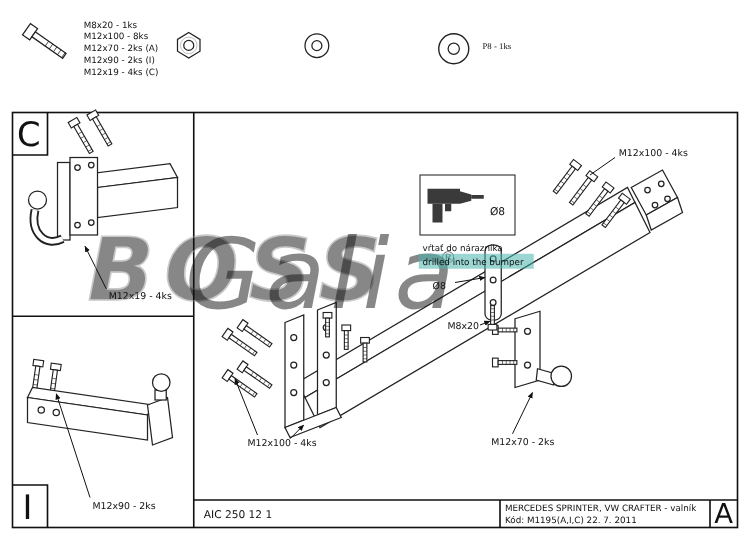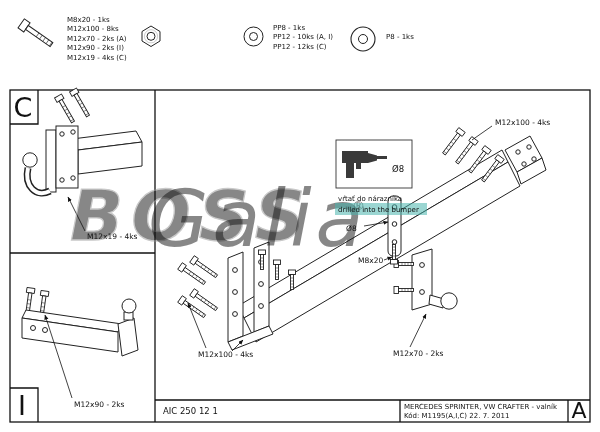--- a/index.html
+++ b/index.html
@@ -42,33 +42,28 @@
         <circle cx="13" cy="12.3" r="6.6" fill="none" stroke="#999" stroke-width="0.5"></circle>
         <circle cx="13" cy="12.3" r="4" fill="#fff" stroke="#222" stroke-width="1"></circle>
       </svg>
     </div>
 
     <div class="pg" style="left:241px;top:24px;">
       <svg width="25" height="25">
         <circle cx="12.5" cy="12.5" r="9.5" fill="#fff" stroke="#222" stroke-width="1"></circle>
         <circle cx="12.5" cy="12.5" r="4" fill="#fff" stroke="#222" stroke-width="1"></circle>
       </svg>
-      <div class="pl">
-        <div>PP8 - 1ks</div>
-        <div>PP12 - 10ks (A, I)</div>
-        <div>PP12 - 12ks (C)</div>
-      </div>
     </div>
 
     <div class="pg" style="left:348px;top:24px;">
       <svg width="31" height="31">
         <circle cx="15" cy="15" r="12" fill="#fff" stroke="#222" stroke-width="1.1"></circle>
         <circle cx="15" cy="15" r="4.5" fill="#fff" stroke="#222" stroke-width="1"></circle>
       </svg>
-      <div class="pl" style="margin-top:9px;">
+      <div class="pl" style="margin-top:9px;font-family:Liberation Serif, serif;">
         <div>P8 - 1ks</div>
       </div>
     </div>
   </div>
 
   <svg id="draw" width="600" height="432" viewBox="0 0 600 432">
     <defs>
       <marker id="arr" viewBox="0 0 8 8" markerWidth="7" markerHeight="7" refX="6.5" refY="3" orient="auto">
         <path d="M0,0 L7,3 L0,6 Z" fill="#111"></path>
       </marker>

